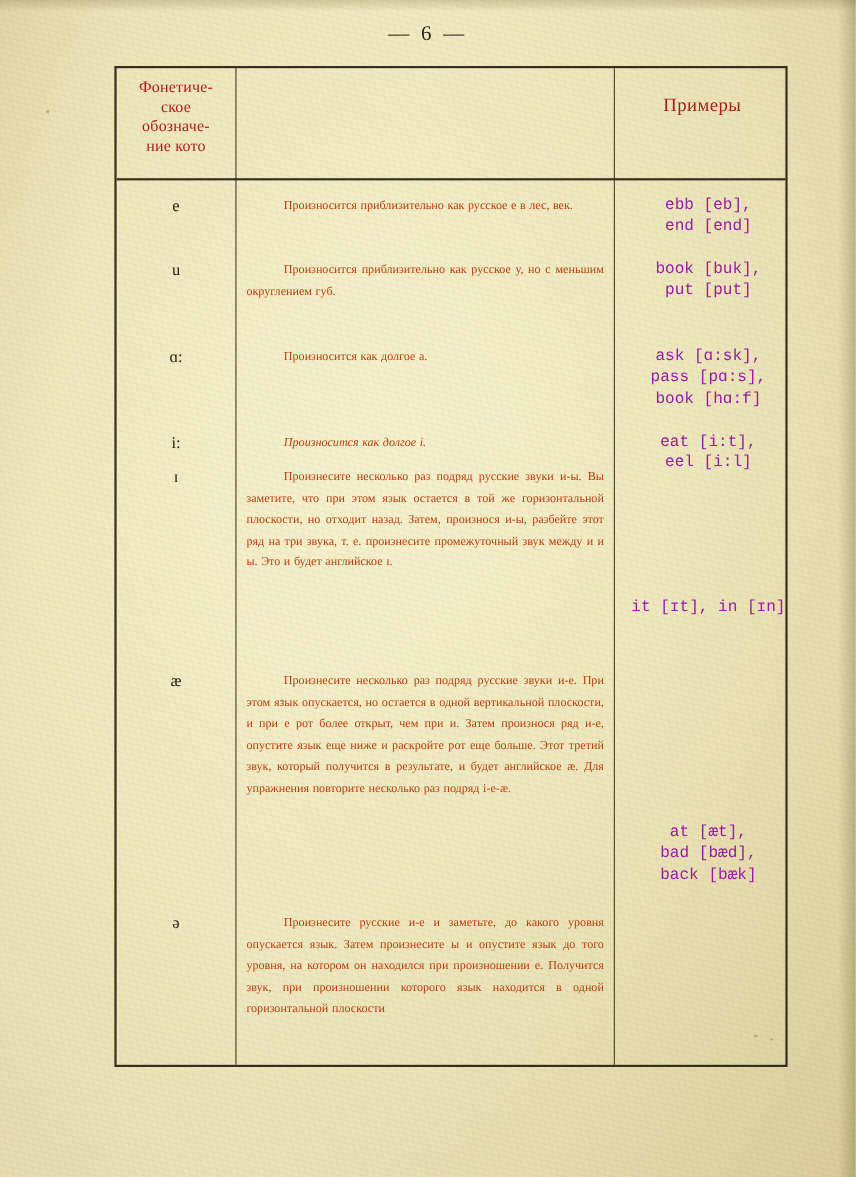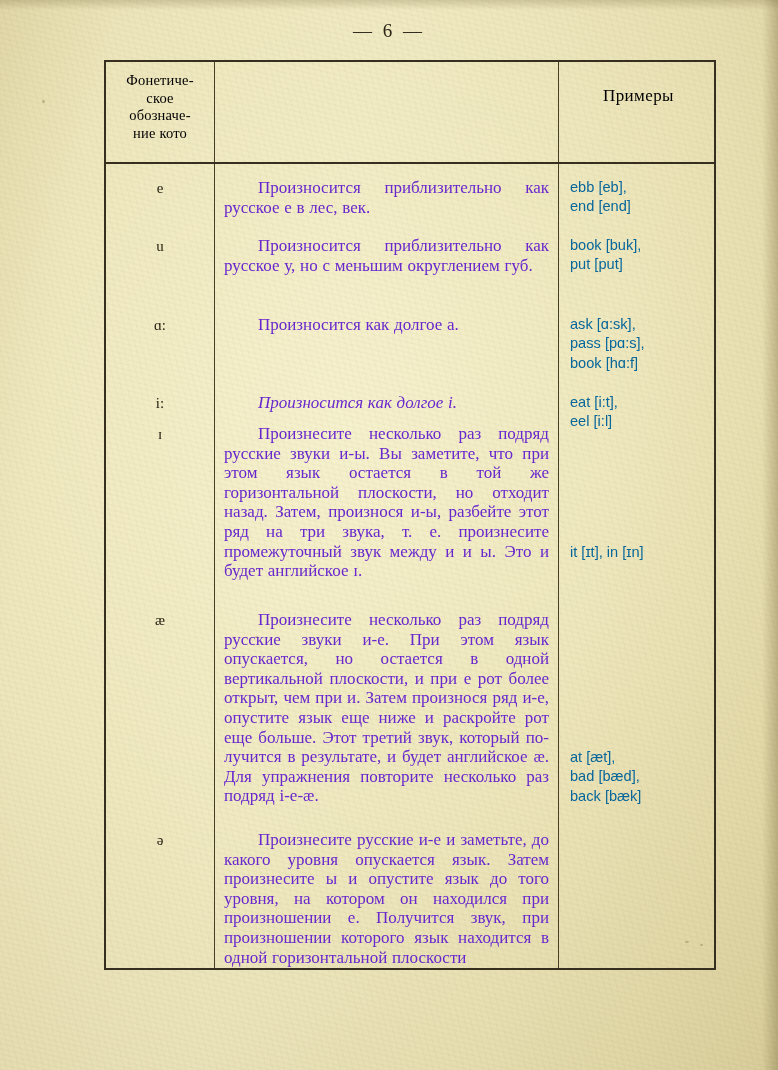--- a/index.html
+++ b/index.html
@@ -101,21 +101,21 @@
 
   
   .thead {
     position: absolute;
     left: 0; top: 0;
     width: 100%; height: 100px;
   }
   .th {
     position: absolute;
     text-align: center;
-    color: #000000;
+    color: #b91c1c;
     font-family: "Liberation Serif", serif;
   }
   .th-sound {
     left: 4px;
     top: 10px;
     width: 100px;
     font-size: 14.5px;
     line-height: 17.5px;
     letter-spacing: 0.2px;
   }
@@ -151,37 +151,38 @@
     width: 108px;
     text-align: center;
     font-size: 15px;
     color: #2b2517;
     font-family: "Liberation Serif", serif;
   }
   .pron {
     position: absolute;
     left: 118px;
     width: 325px;
-    font-size: 17px;
+    font-size: 11px;
     line-height: 19.6px;
     text-align: justify;
     text-align-last: left;
     text-indent: 34px;
-    color: #6d28d9;
+    color: #c2410c;
     word-spacing: 0.5px;
     font-family: "Liberation Serif", serif;
   }
   .ex {
     position: absolute;
     left: 464px;
     width: 148px;
     font-size: 14.6px;
     line-height: 19.4px;
-    color: #0369a1;
-    font-family: Liberation Sans, sans-serif;
+    color: #a21caf;
+    font-family: Liberation Mono, monospace;
+    text-align: center;
   }
 
   
   #content, .ptable { filter: contrast(1.02) saturate(0.95); }
 
   
   .speck {
     position: absolute;
     background: rgba(110,95,55,0.35);
     border-radius: 50%;

